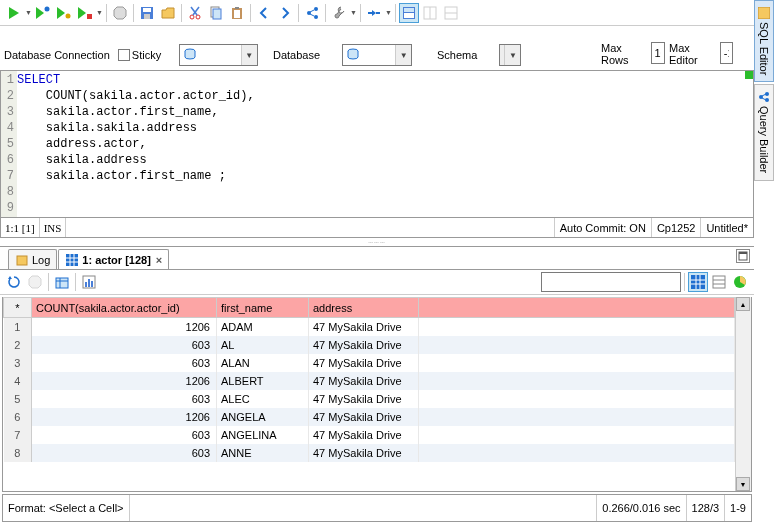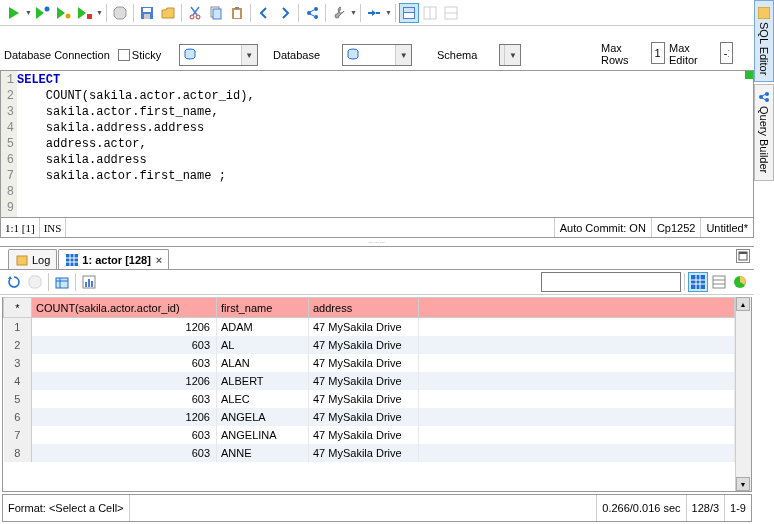--- a/index.html
+++ b/index.html
@@ -23,21 +23,21 @@
   .combo { display:flex; align-items:center; border:1px solid #7a7a7a; height:22px; background:#fff; }
   .combo .cicon { width:16px; height:16px; margin:0 2px; display:flex;align-items:center;justify-content:center;}
   .combo span.txt { flex:1; padding:0 2px;margin-top:45px; }
   .combo .carrow { width:16px; text-align:center; background:#eee; border-left:1px solid #ccc; height:100%; display:flex;align-items:center;justify-content:center;font-size:8px; color:#444;}
   .checkbox { width:12px; height:12px; border:1px solid #7a7a7a; display:inline-block; margin-right:2px; vertical-align:middle;}
   
   
   .sql-editor { flex: 0 0 auto; border: 1px solid #999; background: #fff; position: relative; margin: 0 0px; display:flex; }
   .gutter { background: #eef0e8; color: #888; font-family: 'Courier New', monospace; font-size: 12px; text-align: right; padding: 1px 3px 1px 2px; width:16px; line-height:16px;}
   .code { font-family: 'Courier New', monospace; font-size: 12px; white-space: pre; background:#fff; line-height:16px; padding:1px 0; flex:1;}
-  .kw { color: #0000cc; font-weight: bold; }
+  .kw { color: #0000cc; font-weight: normal; }
   .sql-marker { position:absolute; right:0; top:0; width:8px; height:8px; background:#2bbd2b; }
   
   
   .editor-status { display:flex; border:1px solid #999; border-top:none; height:20px; font-size:11px; align-items:center; }
   .editor-status .cell { border-right:1px solid #ccc; padding:0 4px; height:100%; display:flex; align-items:center;font-family:Liberation Serif, serif;}
   .editor-status .spacer { flex:1; }
   .editor-status .rcell { border-left:1px solid #ccc; padding:0 5px; height:100%; display:flex; align-items:center;}
   
   .splitter { height:8px; display:flex; align-items:center; justify-content:center; cursor:ns-resize;}
   .splitter .dots { color:#aaa; letter-spacing:1px; font-size:8px;}
@@ -282,21 +282,21 @@
         <div>1</div>
         <div>2</div>
         <div>3</div>
         <div>4</div>
         <div>5</div>
         <div>6</div>
         <div>7</div>
         <div>8</div>
         <div>9</div>
       </div>
-    <div class="code" id="code"><div><span class="kw">SELECT</span></div><div>    COUNT(sakila.actor.actor_id),</div><div>    sakila.actor.first_name,</div><div>    sakila.address.address</div><div>    address.actor,</div><div>    sakila.address</div><div>    sakila.actor.first_name ;</div></div>
+    <div class="code" id="code"><div><span class="kw">SELECT</span></div><div>    COUNT(sakila.actor.actor_id),</div><div>    sakila.actor.first_name,</div><div>    sakila.sakila.address</div><div>    address.actor,</div><div>    sakila.address</div><div>    sakila.actor.first_name ;</div></div>
     <div class="sql-marker"></div>
   </div>
 
   <div class="editor-status">
     <div class="cell">1:1 [1]</div>
     <div class="cell">INS</div>
     <div class="spacer"></div>
     <div class="rcell">Auto Commit: ON</div>
     <div class="rcell">Cp1252</div>
     <div class="rcell">Untitled*</div>

